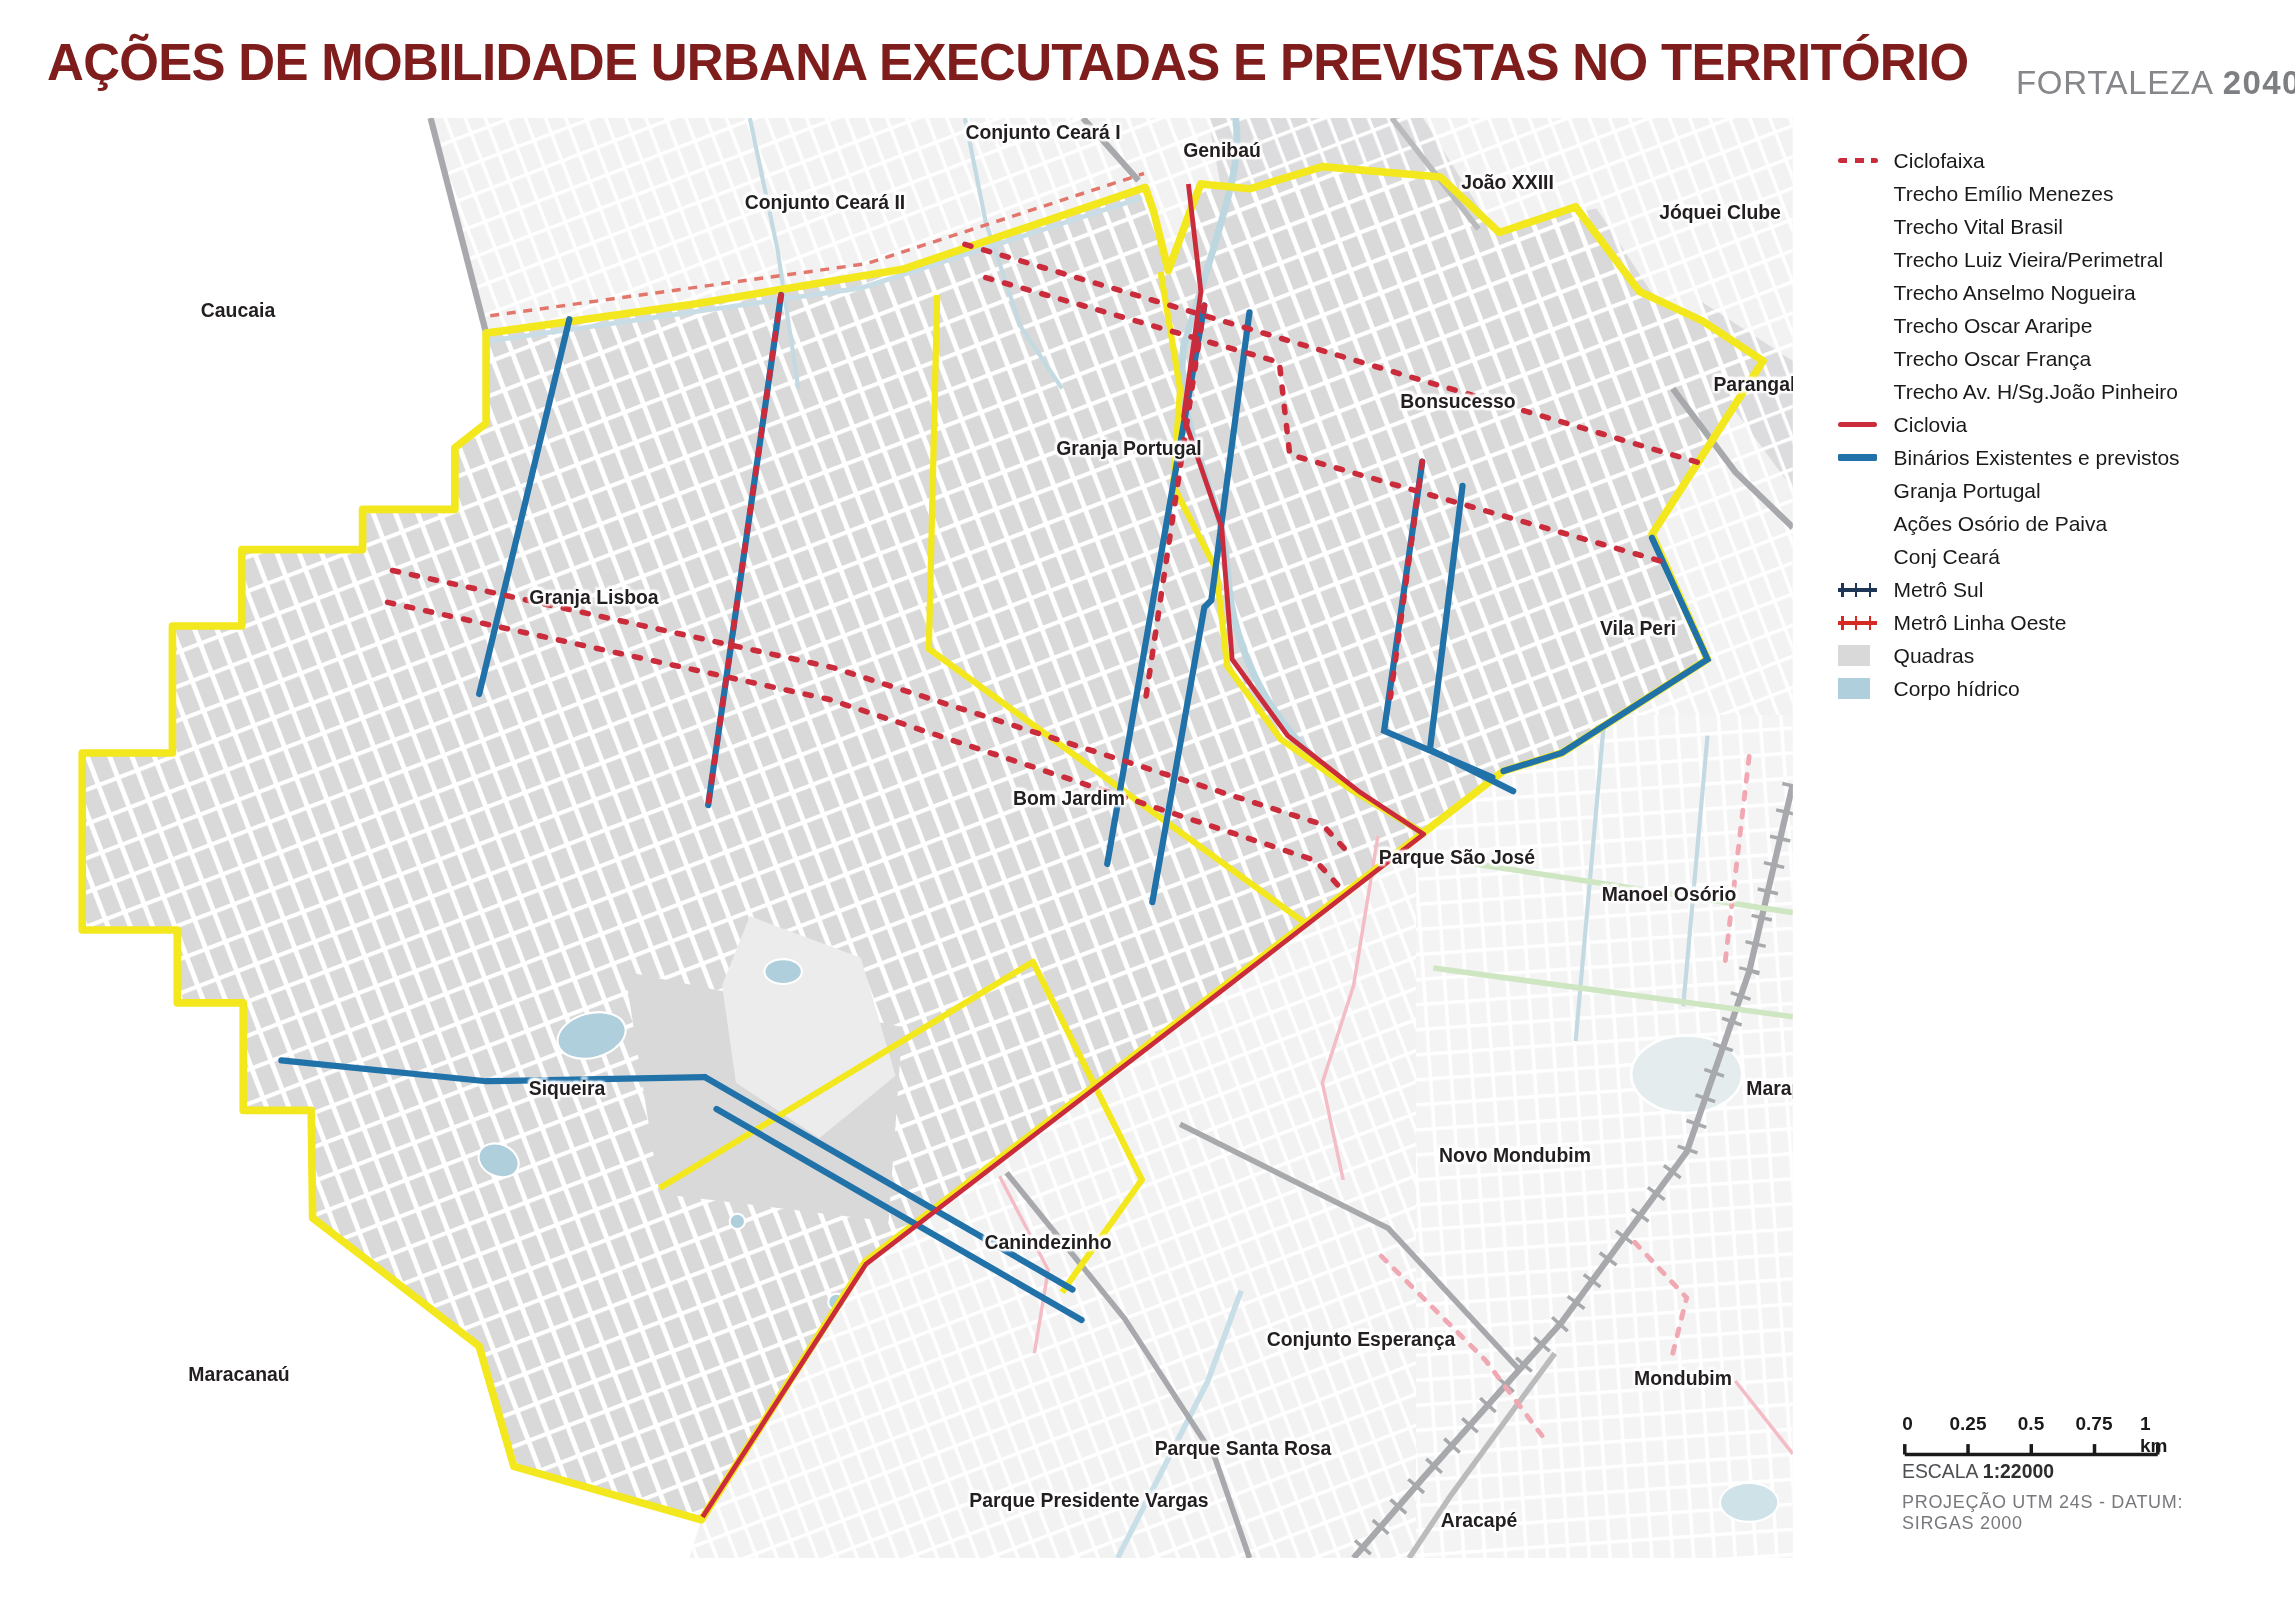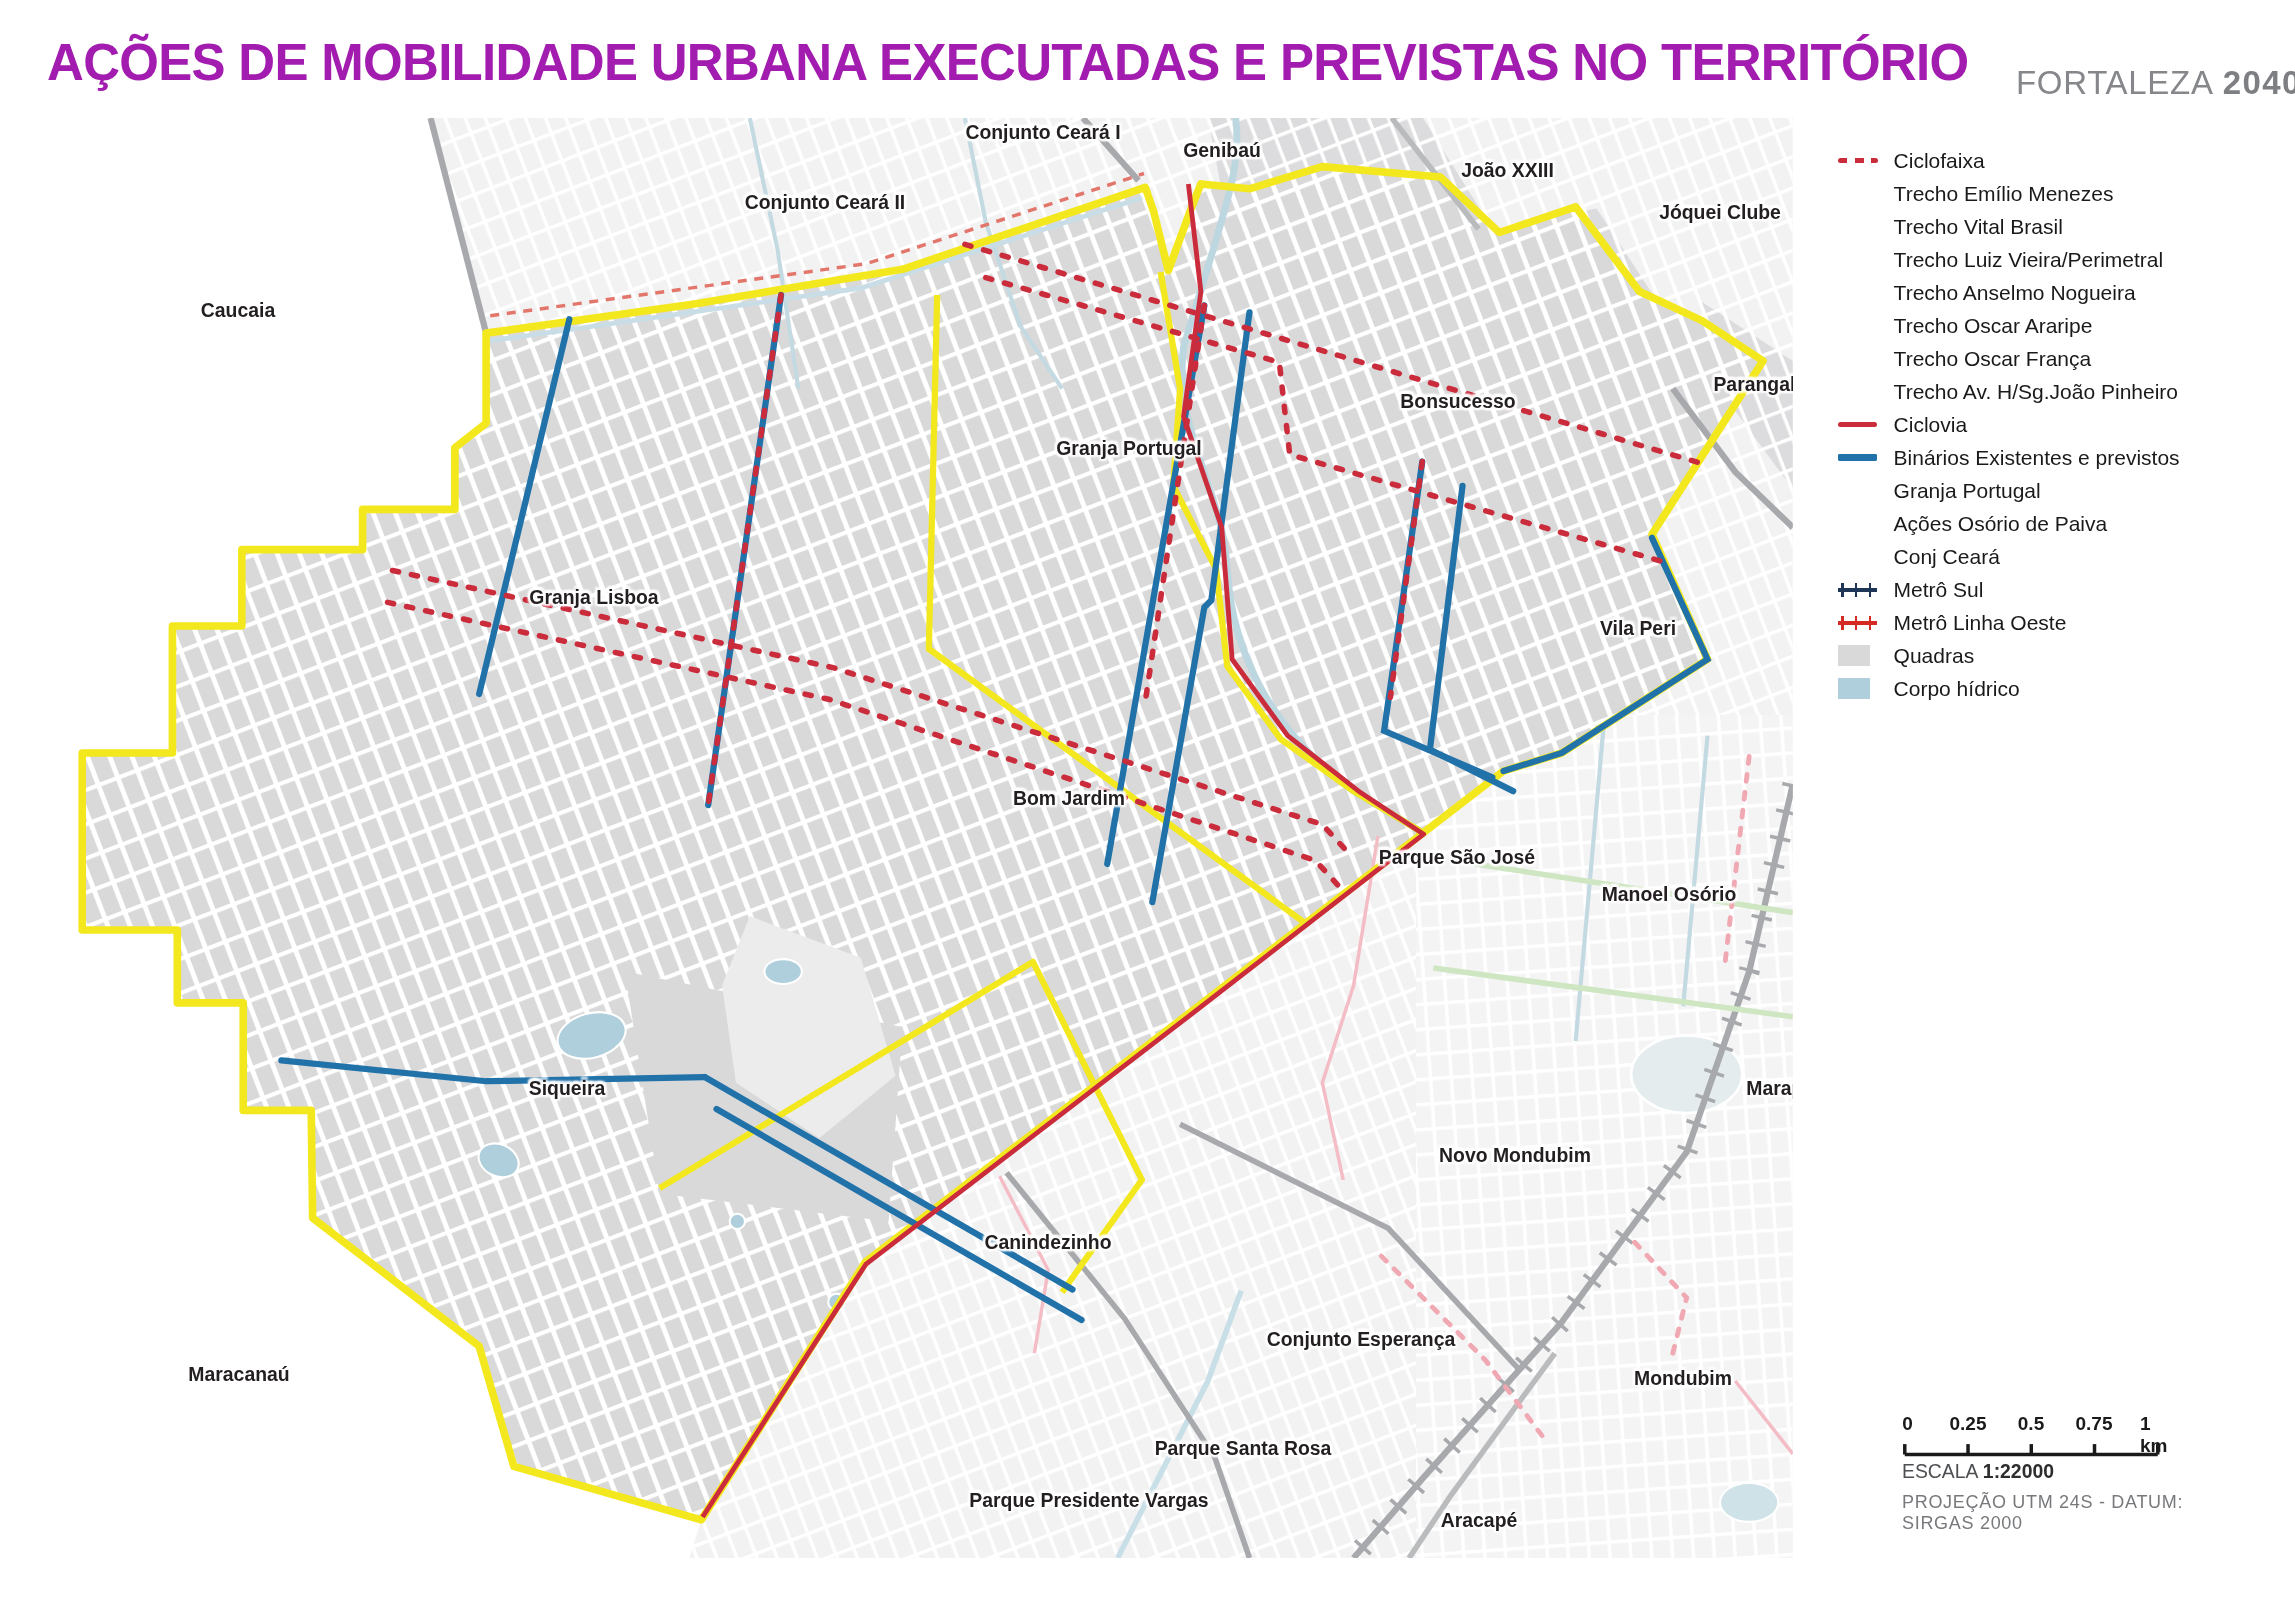--- a/index.html
+++ b/index.html
@@ -1,17 +1,17 @@
 <!DOCTYPE html>
 <html style="font-size:11px"><head>
 <meta charset="utf-8">
 <style>
   html,body{margin:0;padding:0;background:#fff;}
   body{width:2295px;height:1623px;position:relative;font-family:"Liberation Sans",sans-serif;overflow:hidden;}
-  .page-title{position:absolute;left:47px;top:33px;width:1805px;font-size:51px;font-weight:bold;letter-spacing:-0.7px;color:#a21caf;white-space:nowrap;}
+  .page-title{position:absolute;left:47px;top:33px;width:1805px;font-size:51px;font-weight:bold;letter-spacing:-0.7px;color:#7f1d1d;white-space:nowrap;}
   .brand{position:absolute;left:2016px;top:64px;font-size:33px;color:#85878a;white-space:nowrap;}
   .brand .b-name{font-weight:normal;letter-spacing:0.7px;}
   .brand .b-year{font-weight:bold;letter-spacing:1.4px;color:#7d7f82;}
   .north{position:absolute;left:38px;top:142px;width:90px;height:125px;text-align:center;}
   .north .n-letter{font-size:32px;color:#000;font-weight:500;line-height:32px;}
   .map-area{position:absolute;left:21px;top:118px;width:1772px;height:1440px;overflow:hidden;}
   .map-area svg.basemap{position:absolute;left:0;top:0;}
   .maplabel{position:absolute;transform:translate(-50%,-50%);font-size:19.4px;font-weight:bold;color:#231f20;white-space:nowrap;
     text-shadow:-2.1px -2.1px 2.1px #fff,2.1px -2.1px 2.1px #fff,-2.1px 2.1px 2.1px #fff,2.1px 2.1px 2.1px #fff,0 -2.1px 2.1px #fff,0 2.1px 2.1px #fff,-2.1px 0 2.1px #fff,2.1px 0 2.1px #fff;}
   .legend{position:absolute;left:1838px;top:144px;width:451px;}
@@ -185,21 +185,21 @@
         <path d="M558,868 L1195,1008 L1895,1240 L1928,1276"></path>
         <path d="M1125,425 L1020,1160"></path>
         <path d="M1735,440 L1650,1010"></path>
         <path d="M2049,665 L2003,1005"></path>
       </g>
     </g>
   </svg>
 
   <div class="maplabel" style="left:1022px;top:14px;">Conjunto Ceará I</div>
   <div class="maplabel" style="left:1201px;top:32px;">Genibaú</div>
-  <div class="maplabel" style="left:1473px;top:52px;padding-left:27px;">João XXIII</div>
+  <div class="maplabel" style="left:1473px;top:64px;padding-left:27px;">João XXIII</div>
   <div class="maplabel" style="left:1699px;top:94px;">Jóquei Clube</div>
   <div class="maplabel" style="left:804px;top:84px;">Conjunto Ceará II</div>
   <div class="maplabel" style="left:217px;top:192px;">Caucaia</div>
   <div class="maplabel" style="left:1742px;top:266px;">Parangaba</div>
   <div class="maplabel" style="left:1437px;top:283px;">Bonsucesso</div>
   <div class="maplabel" style="left:1108px;top:330px;">Granja Portugal</div>
   <div class="maplabel" style="left:573px;top:479px;">Granja Lisboa</div>
   <div class="maplabel" style="left:1617px;top:510px;">Vila Peri</div>
   <div class="maplabel" style="left:1048px;top:680px;">Bom Jardim</div>
   <div class="maplabel" style="left:1417px;top:739px;margin-left:19px;">Parque São José</div>

